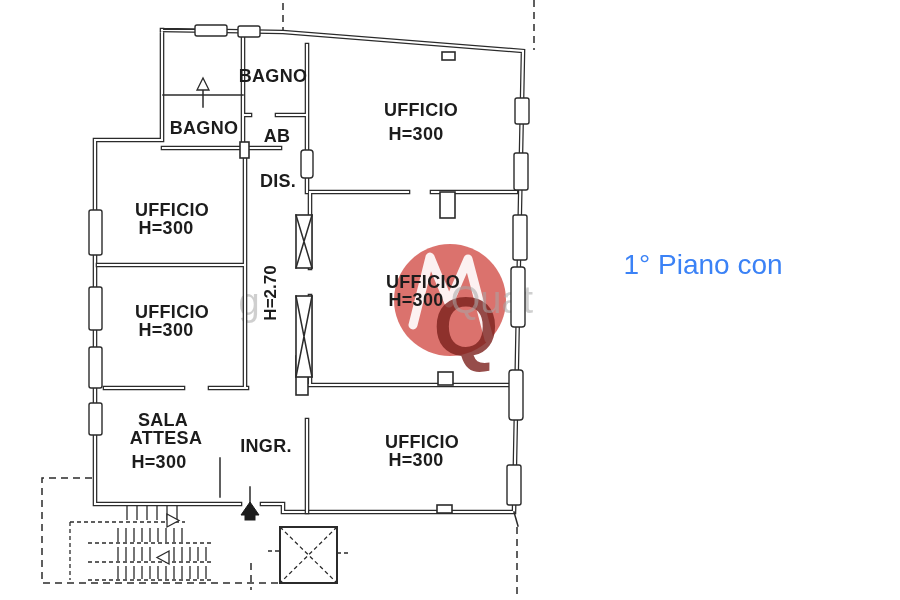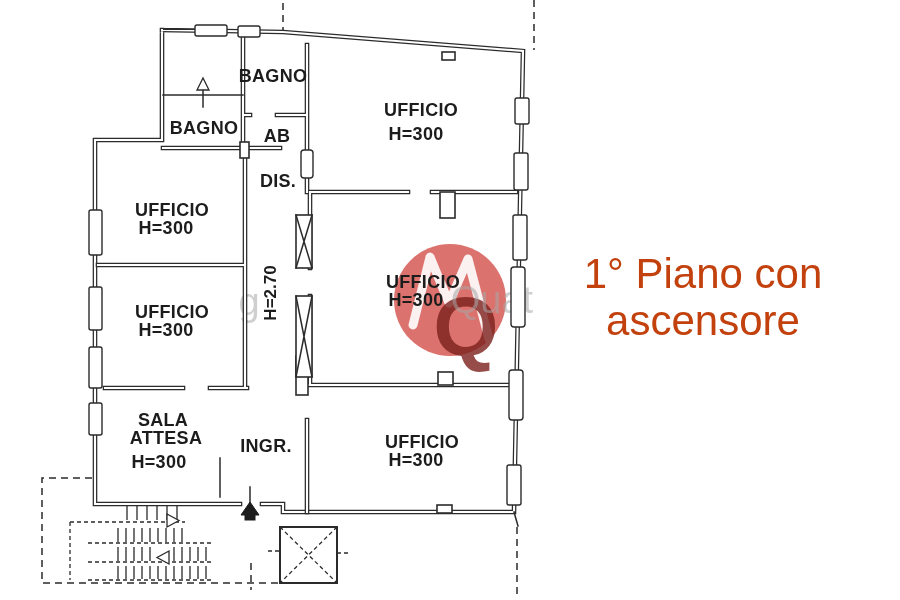--- a/index.html
+++ b/index.html
@@ -29,22 +29,22 @@
   .lbl-v{font:700 17px "Liberation Sans",sans-serif;fill:#1c1c1c;text-anchor:middle;}
 
   
   .wm-circle{fill:#d14a44;opacity:.78;}
   .wm-zigzag{stroke:#ffffff;stroke-width:9;fill:none;opacity:.9;stroke-linecap:round;stroke-linejoin:round;}
   .wm-q{font:700 84px "Liberation Sans",sans-serif;fill:#7c211d;opacity:.8;text-anchor:middle;}
   .wm-gray{font:400 38px "Liberation Sans",sans-serif;fill:#a8a8a8;opacity:.55;text-anchor:middle;}
 
   
   .caption{
-    position:absolute;left:553px;top:250px;width:300px;
-    font-size:42px;line-height:47px;color:#c2410c;text-align:center;
+    position:absolute;left:553px;top:241px;width:300px;
+    font-size:28px;line-height:47px;color:#3b82f6;text-align:center;
     font-family:"Liberation Sans",sans-serif;
   }
 </style>
 </head>
 <body>
 
 <div class="stage">
 
 <svg width="900" height="600" viewBox="0 0 900 600">
 
@@ -170,16 +170,15 @@
     <text class="lbl" x="159" y="468">H=300</text>
 
     <text class="lbl" x="266" y="452">INGR.</text>
 
     <text class="lbl-v" transform="translate(276,293) rotate(-90)">H=2.70</text>
   </g>
 </svg>
 
   <div class="caption">
     <div>1° Piano con</div>
-    <div>ascensore</div>
   </div>
 
 </div>
 
 </body></html>

